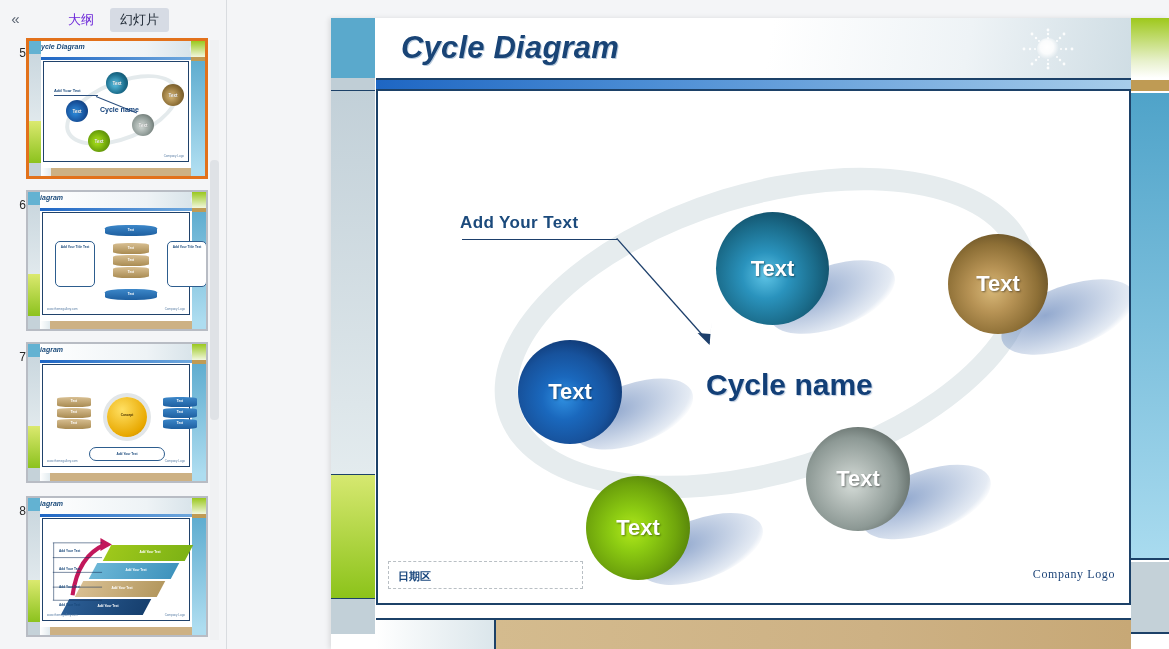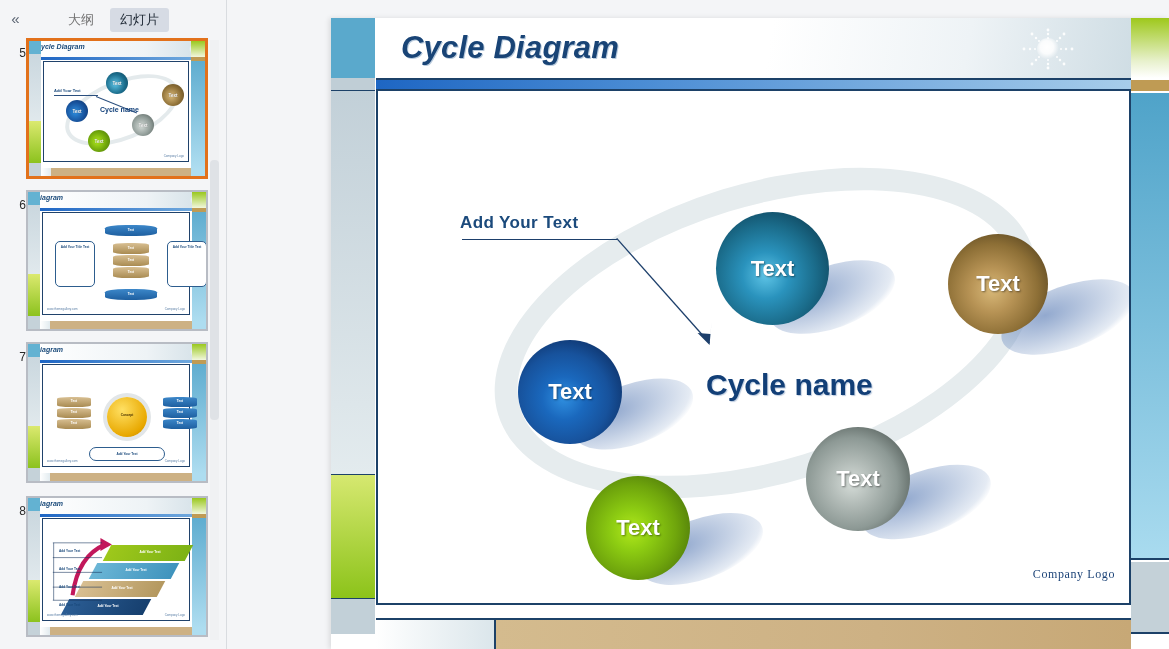--- a/index.html
+++ b/index.html
@@ -15,21 +15,21 @@
     position: absolute; left: 0; top: 0; width: 220px; height: 649px;
     background: #f4f5f7;
   }
   #collapse-btn {
     position: absolute; left: 4px; top: 8px; width: 22px; height: 22px;
     color: #5a6472; font-size: 15px; line-height: 22px; text-align: center;
     cursor: pointer; letter-spacing: -1px;
   }
   #tabs { position: absolute; left: 58px; top: 8px; height: 24px; display: flex; gap: 6px; }
   .tab {
-    font-size: 13px; color: #737373; padding: 3px 10px 4px; border-radius: 3px;
+    font-size: 13px; color: #6d28d9; padding: 3px 10px 4px; border-radius: 3px;
     cursor: pointer; line-height: 17px;
   }
   .tab.active { background: #d6dbe4; color: #1d2733; }
 
   #thumb-scroll {
     position: absolute; left: 0; top: 34px; width: 220px; height: 615px;
   }
   .thumb-row {
     position: absolute; left: 0; width: 214px; height: 145px;
   }
@@ -517,19 +517,22 @@
     <div id="add-your-text">Add Your Text</div>
     <div id="add-text-underline"></div>
 
     <svg id="leader-arrow" viewBox="0 0 752 514" preserveAspectRatio="none">
       <path d="M239 148 L332 253" stroke="#1d3f6b" stroke-width="1.3" fill="none"></path>
       <path d="M332 255 L320 243 L333 244 L334 232 Z" fill="#1d3f6b"></path>
     </svg>
 
     <div id="cycle-name">Cycle name</div>
 
+    <div id="date-placeholder">
+      <div id="date-text">日期区</div>
+    </div>
 
     <div id="company-logo">Company  Logo</div>
   </div>
 
   <div id="s-foot-white"></div>
   <div id="s-foot-tan"></div>
 </div>
 
 </body></html>

